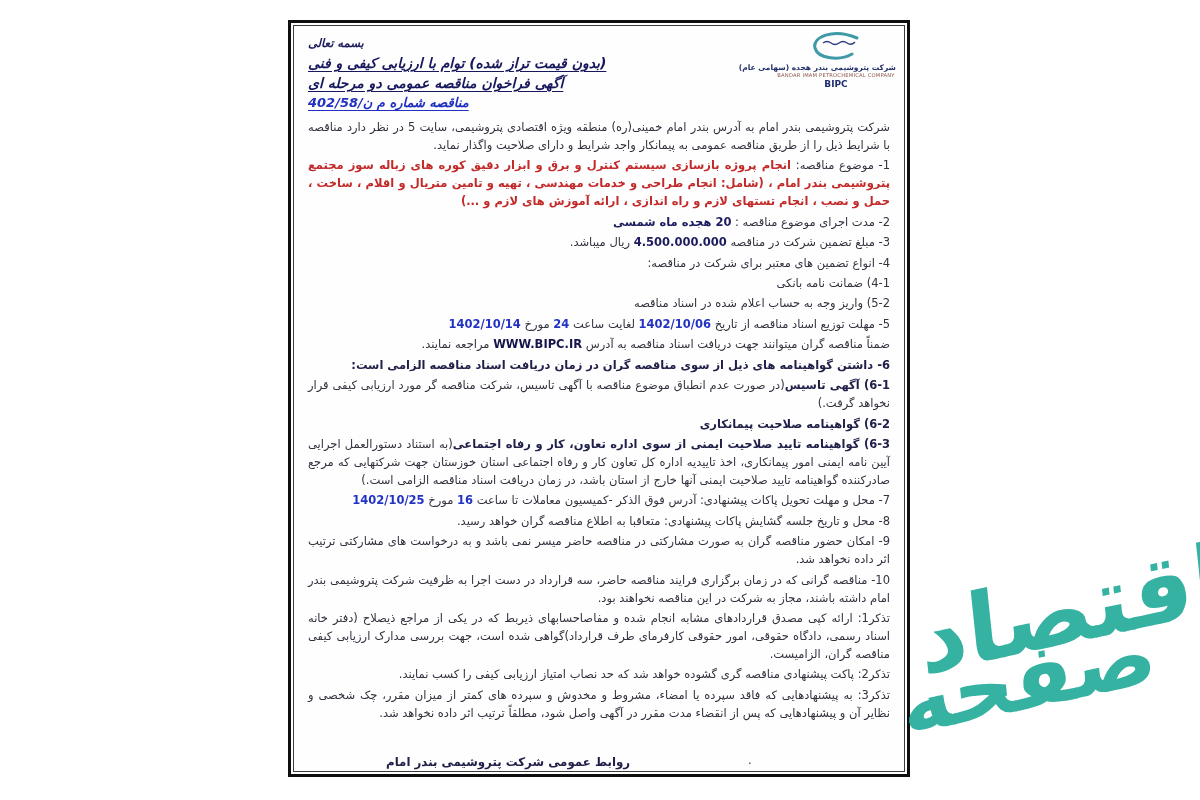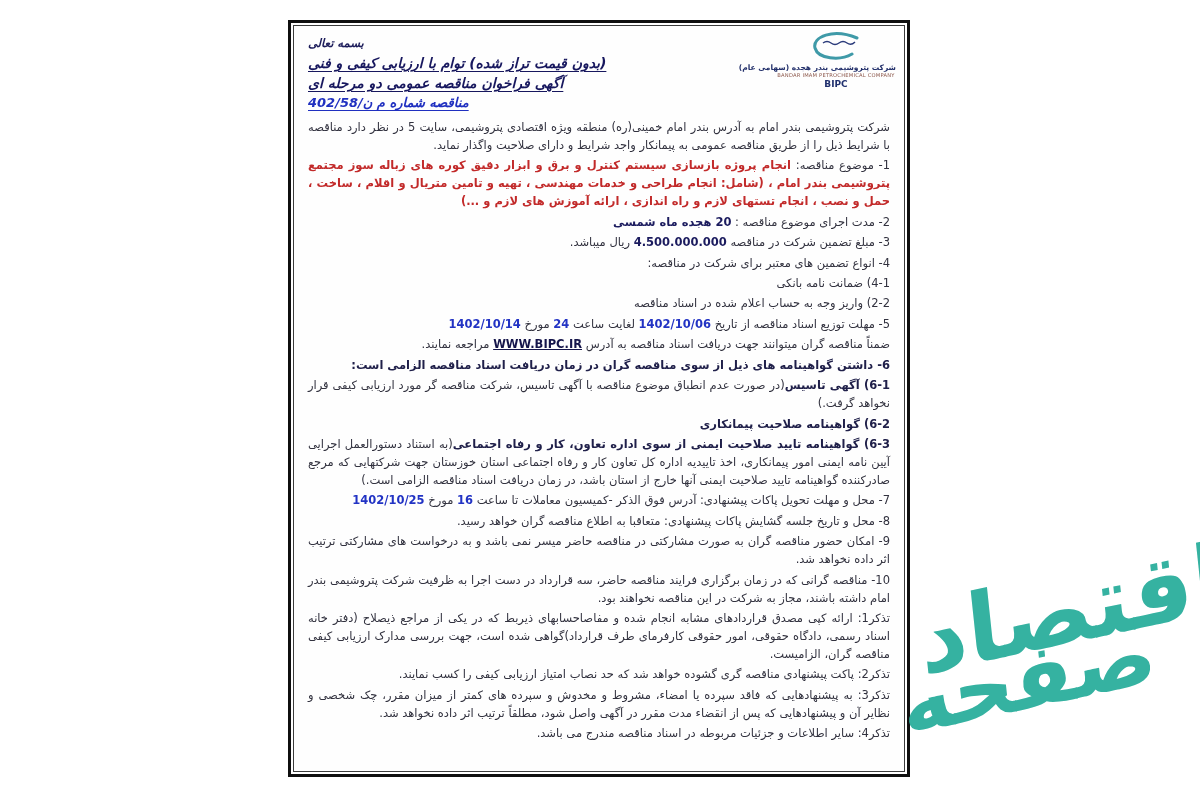--- a/index.html
+++ b/index.html
@@ -31,21 +31,21 @@
   .logo-en{font-size:5.2px;color:#8a5548;direction:ltr;letter-spacing:.2px;white-space:nowrap;}
   .logo-abbr{font-size:9px;font-weight:bold;color:#20306e;direction:ltr;}
   
   .doc-body{margin-top:9px;}
   .para{margin:0 0 2.5px 0;line-height:1.56;text-align:justify;}
   .sg-n{color:#32323f;}
   .sg-b{font-weight:bold;color:#1b1b5e;}
   .sg-bd{font-weight:bold;color:#20204a;}
   .sg-r{font-weight:bold;color:#c22a2a;}
   .sg-bl{font-weight:bold;color:#2233c4;}
-  .sg-link{font-weight:bold;color:#15154a;text-decoration:underline;}
+  .sg-link{font-weight:bold;color:#15154a;}
   
   .footer-line{position:relative;margin-top:9px;}
   .signature{font-weight:bold;color:#20204a;text-align:left;direction:rtl;
              padding-left:78px;font-size:11.8px;margin-top:32px;}
   .stray-dot{position:absolute;left:440px;top:-2px;color:#32323f;}
   
   .watermark{position:absolute;right:0;bottom:0;width:300px;height:220px;z-index:2;pointer-events:none;}
   .wm{position:absolute;font-weight:bold;color:#35b2a1;transform:rotate(-12deg) skewX(-6deg);
       white-space:nowrap;line-height:1;}
   .wm-eghtesad{font-size:95px;right:-28px;top:-18px;}
@@ -73,35 +73,34 @@
     <div class="tender-no">مناقصه شماره م ن/402/58</div>
   </div>
 
   <div class="doc-body">
       <p class="para"><span class="sg-n">شرکت پتروشیمی بندر امام به آدرس بندر امام خمینی(ره) منطقه ویژه اقتصادی پتروشیمی، سایت 5 در نظر دارد مناقصه با شرایط ذیل را از طریق مناقصه عمومی به پیمانکار واجد شرایط و دارای صلاحیت واگذار نماید.</span></p>
       <p class="para"><span class="sg-n">1- موضوع مناقصه: </span><span class="sg-r">انجام پروژه بازسازی سیستم کنترل و برق و ابزار دقیق کوره های زباله سوز مجتمع پتروشیمی بندر امام ، (شامل: انجام طراحی و خدمات مهندسی ، تهیه و تامین متریال و اقلام ، ساخت ، حمل و نصب ، انجام تستهای لازم و راه اندازی ، ارائه آموزش های لازم و ...)</span></p>
       <p class="para"><span class="sg-n">2- مدت اجرای موضوع مناقصه : </span><span class="sg-b">20 هجده ماه شمسی</span></p>
       <p class="para"><span class="sg-n">3- مبلغ تضمین شرکت در مناقصه </span><span class="sg-b">4.500.000.000</span><span class="sg-n"> ریال میباشد.</span></p>
       <p class="para"><span class="sg-n">4- انواع تضمین های معتبر برای شرکت در مناقصه:</span></p>
       <p class="para"><span class="sg-n">4-1) ضمانت نامه بانکی</span></p>
-      <p class="para"><span class="sg-n">2-2) واریز وجه به حساب اعلام شده در اسناد مناقصه</span></p>
+      <p class="para"><span class="sg-n">5-2) واریز وجه به حساب اعلام شده در اسناد مناقصه</span></p>
       <p class="para"><span class="sg-n">5- مهلت توزیع اسناد مناقصه از تاریخ </span><span class="sg-bl">1402/10/06</span><span class="sg-n"> لغایت ساعت </span><span class="sg-bl">24</span><span class="sg-n"> مورخ </span><span class="sg-bl">1402/10/14</span></p>
       <p class="para"><span class="sg-n">ضمناً مناقصه گران میتوانند جهت دریافت اسناد مناقصه به آدرس </span><span class="sg-link">WWW.BIPC.IR</span><span class="sg-n"> مراجعه نمایند.</span></p>
       <p class="para"><span class="sg-bd">6- داشتن گواهینامه های ذیل از سوی مناقصه گران در زمان دریافت اسناد مناقصه الزامی است:</span></p>
       <p class="para"><span class="sg-bd">6-1) آگهی تاسیس</span><span class="sg-n">(در صورت عدم انطباق موضوع مناقصه با آگهی تاسیس، شرکت مناقصه گر مورد ارزیابی کیفی قرار نخواهد گرفت.)</span></p>
       <p class="para"><span class="sg-bd">6-2) گواهینامه صلاحیت پیمانکاری</span></p>
       <p class="para"><span class="sg-bd">6-3) گواهینامه تایید صلاحیت ایمنی از سوی اداره تعاون، کار و رفاه اجتماعی</span><span class="sg-n">(به استناد دستورالعمل اجرایی آیین نامه ایمنی امور پیمانکاری، اخذ تاییدیه اداره کل تعاون کار و رفاه اجتماعی استان خوزستان جهت شرکتهایی که مرجع صادرکننده گواهینامه تایید صلاحیت ایمنی آنها خارج از استان باشد، در زمان دریافت اسناد مناقصه الزامی است.)</span></p>
       <p class="para"><span class="sg-n">7- محل و مهلت تحویل پاکات پیشنهادی: آدرس فوق الذکر -کمیسیون معاملات تا ساعت </span><span class="sg-bl">16</span><span class="sg-n"> مورخ </span><span class="sg-bl">1402/10/25</span></p>
       <p class="para"><span class="sg-n">8- محل و تاریخ جلسه گشایش پاکات پیشنهادی: متعاقبا به اطلاع مناقصه گران خواهد رسید.</span></p>
       <p class="para"><span class="sg-n">9- امکان حضور مناقصه گران به صورت مشارکتی در مناقصه حاضر میسر نمی باشد و به درخواست های مشارکتی ترتیب اثر داده نخواهد شد.</span></p>
       <p class="para"><span class="sg-n">10- مناقصه گرانی که در زمان برگزاری فرایند مناقصه حاضر، سه قرارداد در دست اجرا به ظرفیت شرکت پتروشیمی بندر امام داشته باشند، مجاز به شرکت در این مناقصه نخواهند بود.</span></p>
       <p class="para"><span class="sg-n">تذکر1: ارائه کپی مصدق قراردادهای مشابه انجام شده و مفاصاحسابهای ذیربط که در یکی از مراجع ذیصلاح (دفتر خانه اسناد رسمی، دادگاه حقوقی، امور حقوقی کارفرمای طرف قرارداد)گواهی شده است، جهت بررسی مدارک ارزیابی کیفی مناقصه گران، الزامیست.</span></p>
       <p class="para"><span class="sg-n">تذکر2: پاکت پیشنهادی مناقصه گری گشوده خواهد شد که حد نصاب امتیاز ارزیابی کیفی را کسب نمایند.</span></p>
       <p class="para"><span class="sg-n">تذکر3: به پیشنهادهایی که فاقد سپرده یا امضاء، مشروط و مخدوش و سپرده های کمتر از میزان مقرر، چک شخصی و نظایر آن و پیشنهادهایی که پس از انقضاء مدت مقرر در آگهی واصل شود، مطلقاً ترتیب اثر داده نخواهد شد.</span></p>
-      <p class="para"><span class="sg-n">تذکر4: سایر اطلاعات و جزئیات مربوطه در اسناد مناقصه مندرج می باشد.</span></p>
     </div>
 
   <div class="footer-line">
     <span class="stray-dot">.</span>
     <div class="signature">روابط عمومی شرکت پتروشیمی بندر امام</div>
   </div>
 </div>
 
 <div class="watermark">
   <span class="wm wm-eghtesad">اقتصاد</span>

